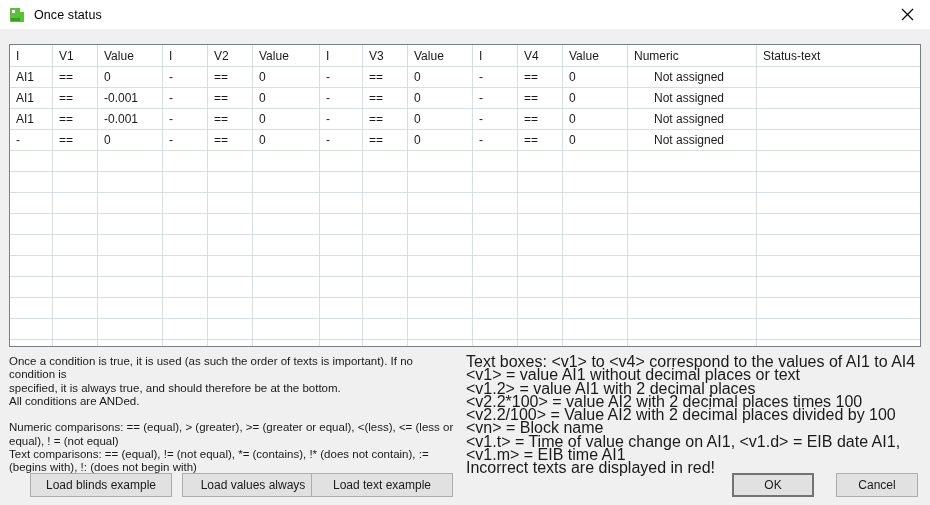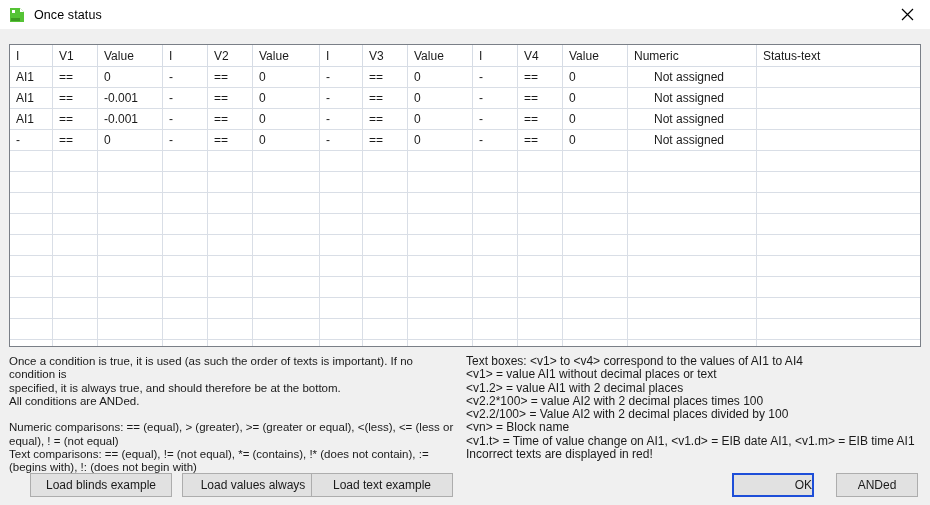--- a/index.html
+++ b/index.html
@@ -109,21 +109,21 @@
     font-size: 11.5px;
     line-height: 13.3px;
     color: #1a1a1a;
     white-space: pre-wrap;
   }
   .help-right {
     position: absolute;
     left: 466px;
     top: 355px;
     width: 460px;
-    font-size: 12px;
+    font-size: 16px;
     line-height: 13.3px;
     color: #1a1a1a;
     white-space: pre-wrap;
   }
 
   
   .btn {
     position: absolute;
     background: #e1e1e1;
     border: 1px solid #adadad;
@@ -138,23 +138,22 @@
     padding: 0;
   }
   .btn.example { top: 473px; width: 142px; margin-left: 17px; }
   #btn-blinds { left: 13px; }
   #btn-values { left: 165px; }
   #btn-text   { left: 294px; width: 142px; }
 
   .btn.dialog { top: 473px; width: 82px; height: 24px; }
   #btn-ok {
     left: 732px;
-    border: 2px solid #1d4ed8;
+    border: 2px solid #737373;
     line-height: 20px;
-    text-align: right;
   }
   #btn-cancel { left: 836px; }
 </style>
 </head>
 <body>
 
 <div class="titlebar">
   <span class="title-icon">
     <svg width="16" height="16" viewBox="0 0 16 16">
       <path d="M1 1 H11 L15 5 V15 H1 Z" fill="#55c335"></path>
@@ -434,13 +433,13 @@
 &lt;v2.2*100&gt; = value AI2 with 2 decimal places times 100
 &lt;v2.2/100&gt; = Value AI2 with 2 decimal places divided by 100
 &lt;vn&gt; = Block name
 &lt;v1.t&gt; = Time of value change on AI1, &lt;v1.d&gt; = EIB date AI1, &lt;v1.m&gt; = EIB time AI1
 Incorrect texts are displayed in red!</div>
 
 <button class="btn example" id="btn-blinds">Load blinds example</button>
 <button class="btn example" id="btn-values">Load values always</button>
 <button class="btn example" id="btn-text">Load text example</button>
 <button class="btn dialog" id="btn-ok">OK</button>
-<button class="btn dialog" id="btn-cancel">ANDed</button>
+<button class="btn dialog" id="btn-cancel">Cancel</button>
 
 </body></html>

